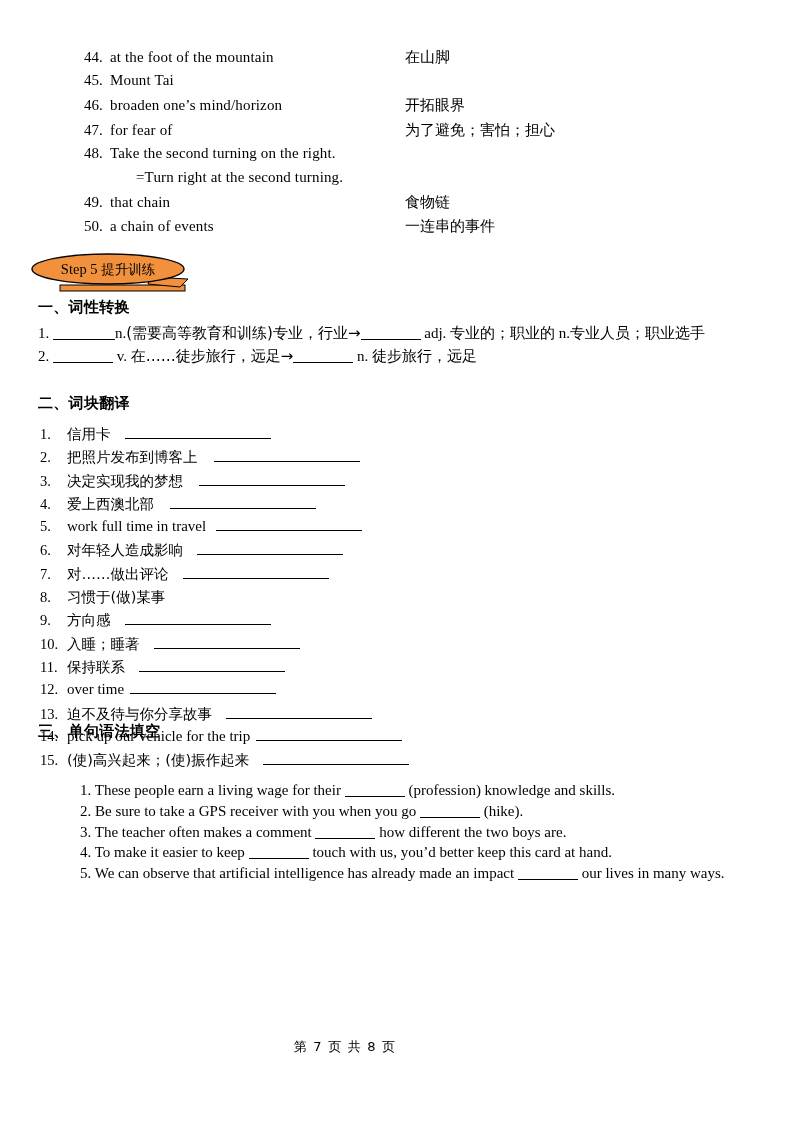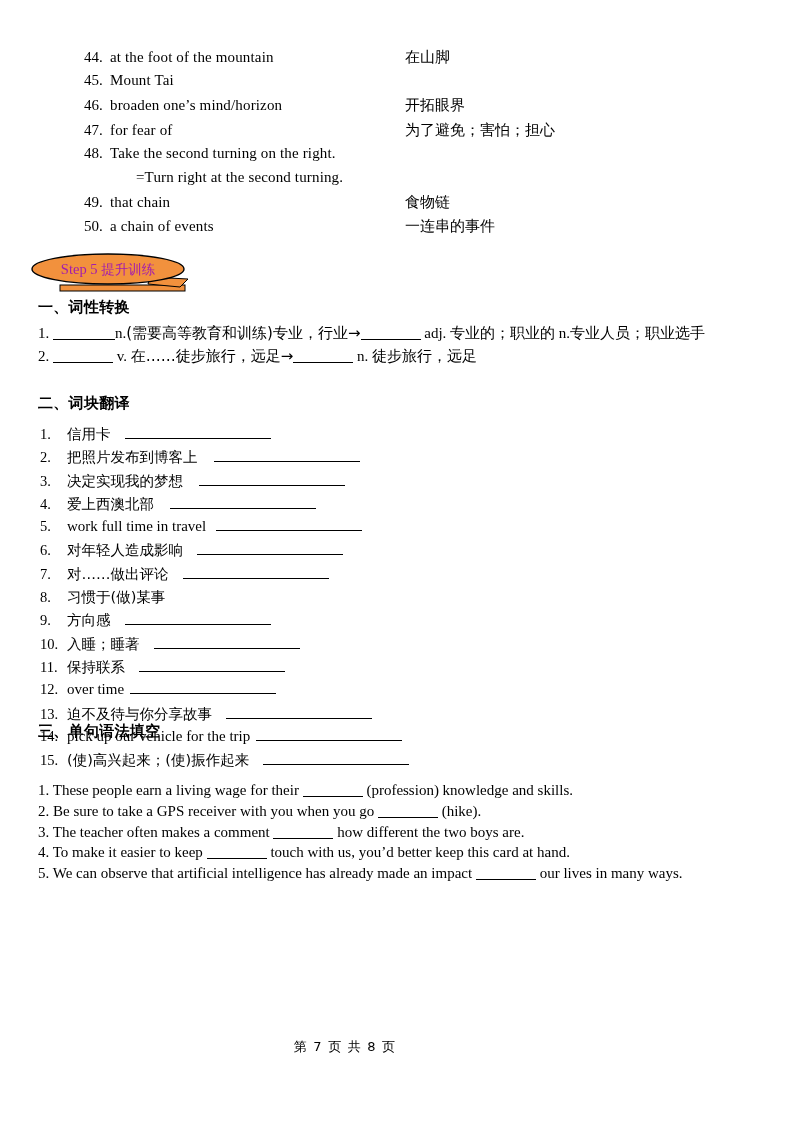--- a/index.html
+++ b/index.html
@@ -66,21 +66,21 @@
   }
   .step-banner svg { display:block; }
   .step-banner .step-label {
     position: absolute;
     left: 0; top: 0;
     width: 156px;
     height: 32px;
     line-height: 32px;
     text-align: center;
     font-size: 14.5px;
-    color: #a21caf;
+    color: #000000;
     pointer-events: none;
     white-space: nowrap;
   }
   .step-label .cn {
     font-family: "DejaVu Sans", "Liberation Sans", sans-serif;
     font-size: 13.5px;
   }
 
   
   .sec-head {
@@ -144,21 +144,21 @@
 
   
   .sec3 {
     position: absolute;
     left: 38px;
     top: 780px;
     width: 734px;
     font-size: 15px;
     line-height: 20.8px;
   }
-  .g-row { white-space: normal; }
+  .g-row { white-space: normal; margin-left: 42px; }
   .gap {
     display: inline-block;
     width: 60px;
     border-bottom: 1.3px solid #000;
     vertical-align: -2px;
   }
 
   
   .footer {
     position: absolute;

